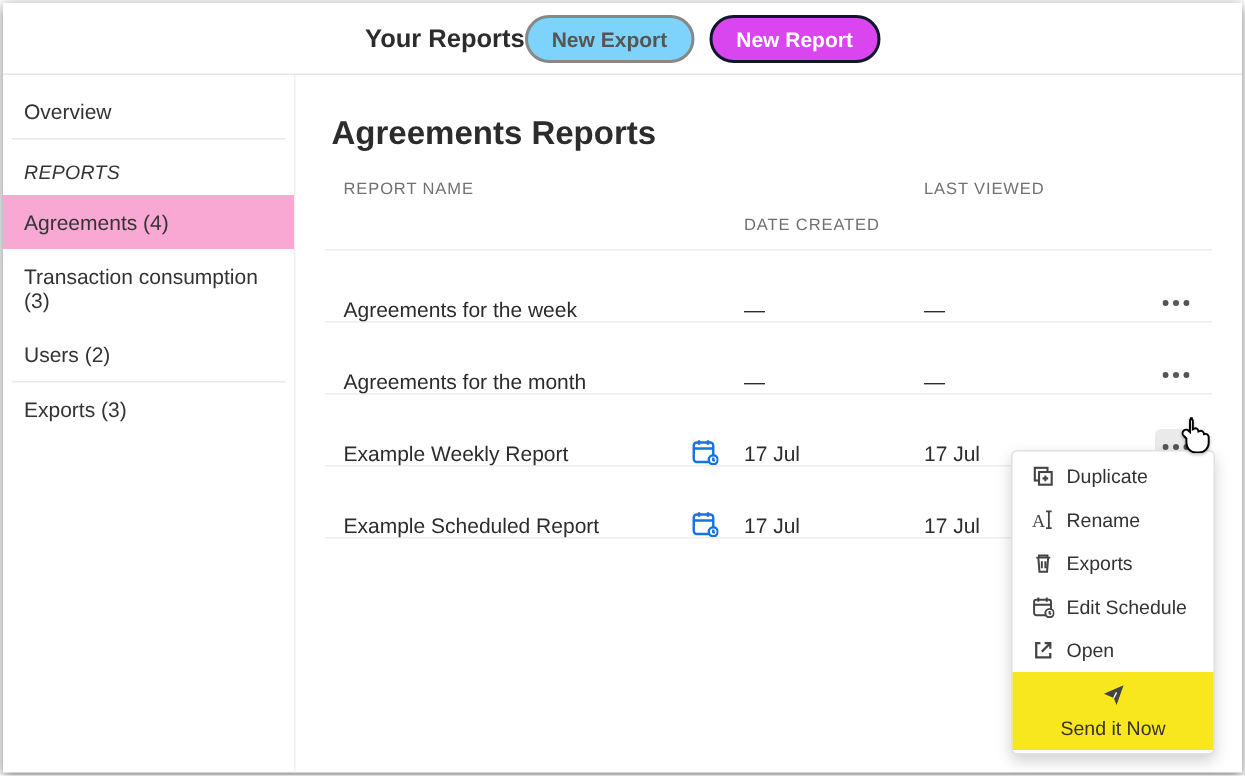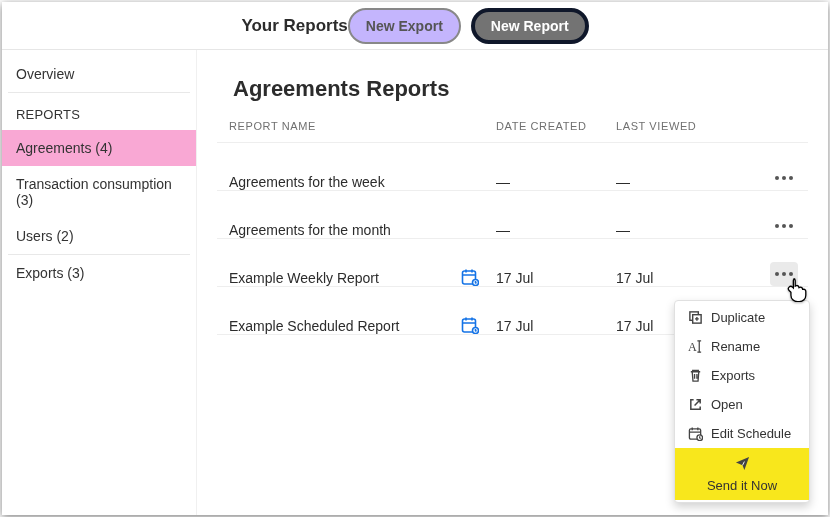--- a/index.html
+++ b/index.html
@@ -33,27 +33,27 @@
   .title { font-weight: 700; font-size: 17px; }
   .top-buttons { display: flex; gap: 10px; }
   .btn {
     font-size: 14px;
     padding: 6px 16px;
     border-radius: 18px;
     cursor: pointer;
     font-weight: 600;
   }
   .btn-outline {
-    background: #c4b5fd;
+    background: #7dd3fc;
     border: 2px solid #888;
     color: #555;
   }
   .btn-primary {
-    background: #737373;
-    border: 4px solid #0f172a;
+    background: #d946ef;
+    border: 2px solid #0f172a;
     color: #fff;
   }
   .body {
     display: flex;
     flex: 1;
     min-height: 0;
   }
   .sidebar {
     width: 195px;
     border-right: 1px solid #f0f0f0;
@@ -66,42 +66,43 @@
     cursor: pointer;
   }
   .side-item.overview { font-weight: 400; }
   .side-divider { border-bottom: 1px solid #e8e8e8; margin: 0 6px; }
   .side-section {
     padding: 14px 14px 8px;
     font-size: 13px;
     color: #333;
     letter-spacing: 0.2px;
     font-weight: 400;
+    font-style: italic;
   }
   .side-item.active { background: #f9a8d4; }
   .main {
     flex: 1;
     padding: 16px 20px;
     position: relative;
   }
   .page-h {
     font-size: 22px;
     font-weight: 600;
-    margin: 10px 0 18px 16px;
+    margin: 10px 0 18px 4px;
   }
   .table-head {
     display: flex;
     font-size: 11px;
     color: #707070;
     letter-spacing: 0.6px;
     padding: 0 4px 10px;
     border-bottom: 1px solid #eee;
   }
   .col-name { width: 275px; padding-left: 8px; }
-  .col-date { width: 120px; }
+  .col-date { width: 120px; margin-top: 24px; }
   .col-view { width: 120px; }
   .col-actions { flex: 1; text-align: right; padding-right: 4px; }
   .row {
     display: flex;
     align-items: flex-end;
     height: 48px;
     border-bottom: 1px solid #eee;
     padding: 0 4px;
   }
   .r-name { width: 240px; padding-left: 8px; font-size: 14px; color: #2c2c2c; }
@@ -280,36 +281,36 @@
           <div class="menu-item">
             <span class="menu-ic">
               <svg viewBox="0 0 16 16" fill="none" stroke="currentColor" stroke-width="1.4">
                 <path d="M3 4h10M5 4V2.5h6V4M4.5 4l.8 10h5.4l.8-10M7 6.5v5M9.5 6.5v5"></path>
               </svg>
             </span>
             <span>Exports</span>
           </div>
           <div class="menu-item">
             <span class="menu-ic">
-              <svg viewBox="0 0 16 16" fill="none" stroke="currentColor" stroke-width="1.6">
-                <path d="M6 3H3v10h10v-3M9 3h4v4M13 3L7 9"></path>
-              </svg>
-            </span>
-            <span>Open</span>
-          </div>
-          <div class="menu-item">
-            <span class="menu-ic">
               <svg viewBox="0 0 16 16" fill="none" stroke="currentColor" stroke-width="1.4">
                 <rect x="1.5" y="3" width="12" height="11" rx="1.5"></rect>
                 <path d="M1.5 6.5h12M4.5 1.5v3M10.5 1.5v3"></path>
                 <circle cx="12.5" cy="12.5" r="3" fill="#fff"></circle>
                 <path d="M12.5 11v1.7l1 .6"></path>
               </svg>
             </span>
             <span>Edit Schedule</span>
+          </div>
+          <div class="menu-item">
+            <span class="menu-ic">
+              <svg viewBox="0 0 16 16" fill="none" stroke="currentColor" stroke-width="1.6">
+                <path d="M6 3H3v10h10v-3M9 3h4v4M13 3L7 9"></path>
+              </svg>
+            </span>
+            <span>Open</span>
           </div>
           <div class="menu-item highlight">
             <span class="menu-ic">
               <svg viewBox="0 0 16 16" fill="currentColor">
                 <path d="M1 8l14-6-5 14-2-5-7-3z"></path>
                 <path d="M8 11l2-4" stroke="#fff" stroke-width="1"></path>
               </svg>
             </span>
             <span>Send it Now</span>
           </div>

